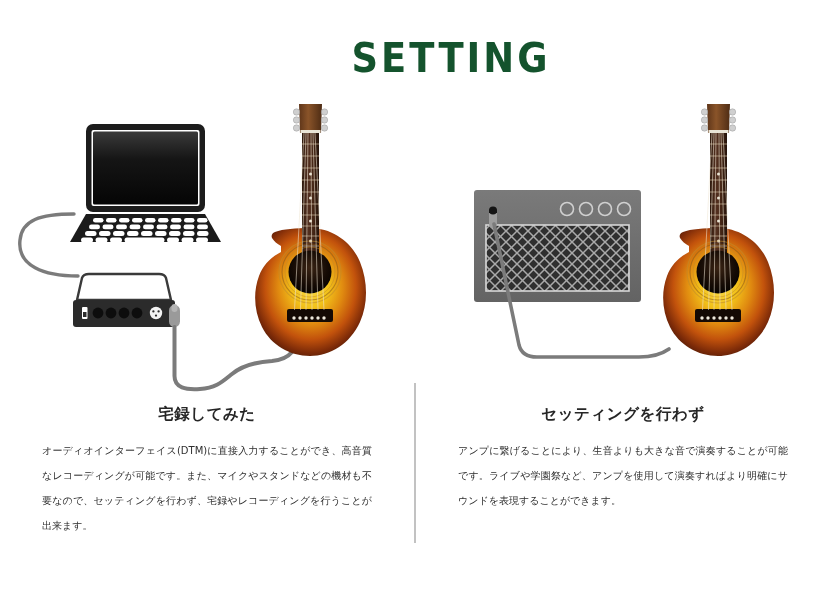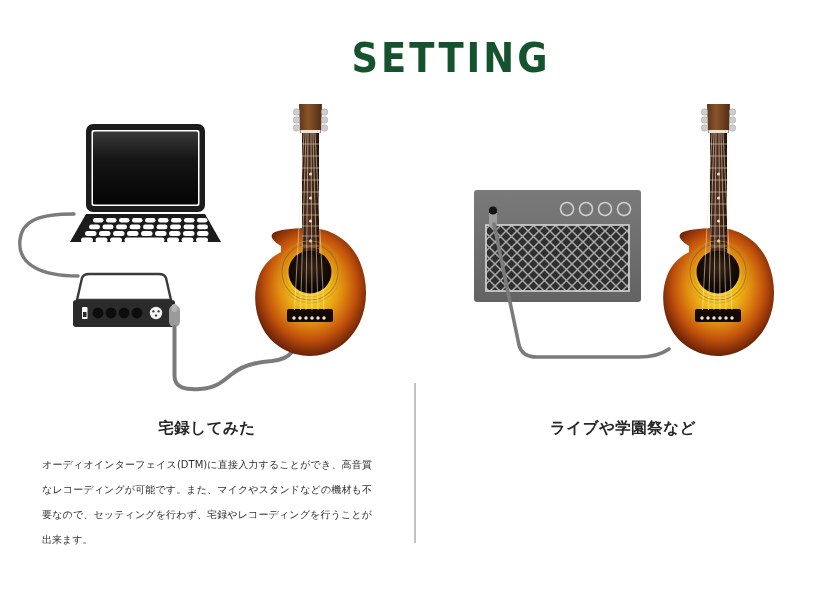--- a/index.html
+++ b/index.html
@@ -54,21 +54,21 @@
     left: 414px;
     top: 383px;
     width: 2px;
     height: 160px;
     background: #c2c2c2;
   }
 
   
   .col {
     position: absolute;
-    top: 418px;
+    top: 404px;
     width: 330px;
   }
   #col-left  { left: 42px; }
   #col-right { left: 458px; }
 
   .col-heading {
     text-align: center;
     font-size: 15.5px;
     font-weight: bold;
     color: #262626;
@@ -421,16 +421,17 @@
   </svg>
 
   <div id="divider"></div>
 
   <div class="col" id="col-left">
     <h2 class="col-heading">宅録してみた</h2>
     <p class="col-body">オーディオインターフェイス(DTM)に直接入力することができ、高音質なレコーディングが可能です。また、マイクやスタンドなどの機材も不要なので、セッティングを行わず、宅録やレコーディングを行うことが出来ます。</p>
   </div>
 
   <div class="col" id="col-right">
-    <h2 class="col-heading">ライブや学園祭など</h2>
+    <h2 class="col-heading">セッティングを行わず</h2>
+    <p class="col-body">アンプに繋げることにより、生音よりも大きな音で演奏することが可能です。ライブや学園祭など、アンプを使用して演奏すればより明確にサウンドを表現することができます。</p>
   </div>
 
 </div>
 
 </body></html>

